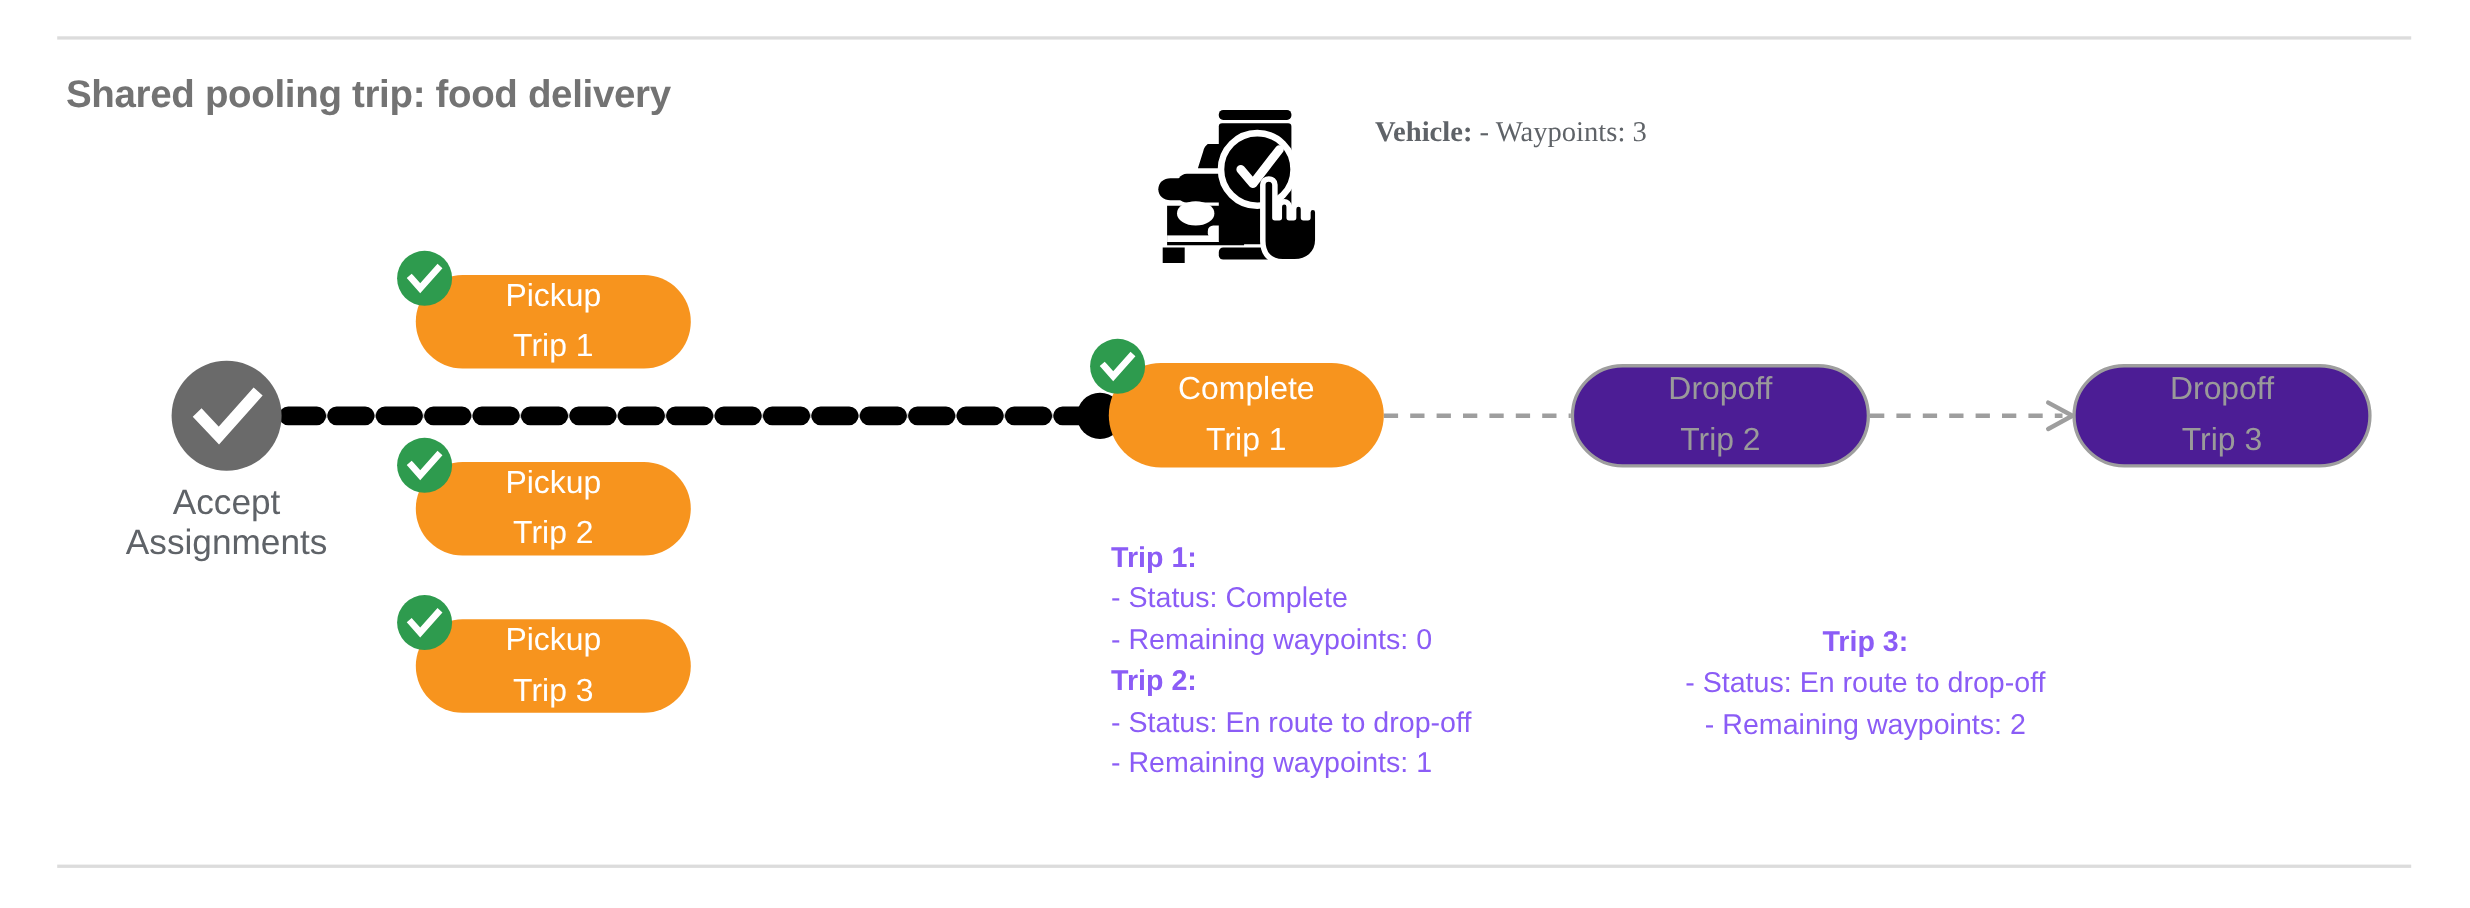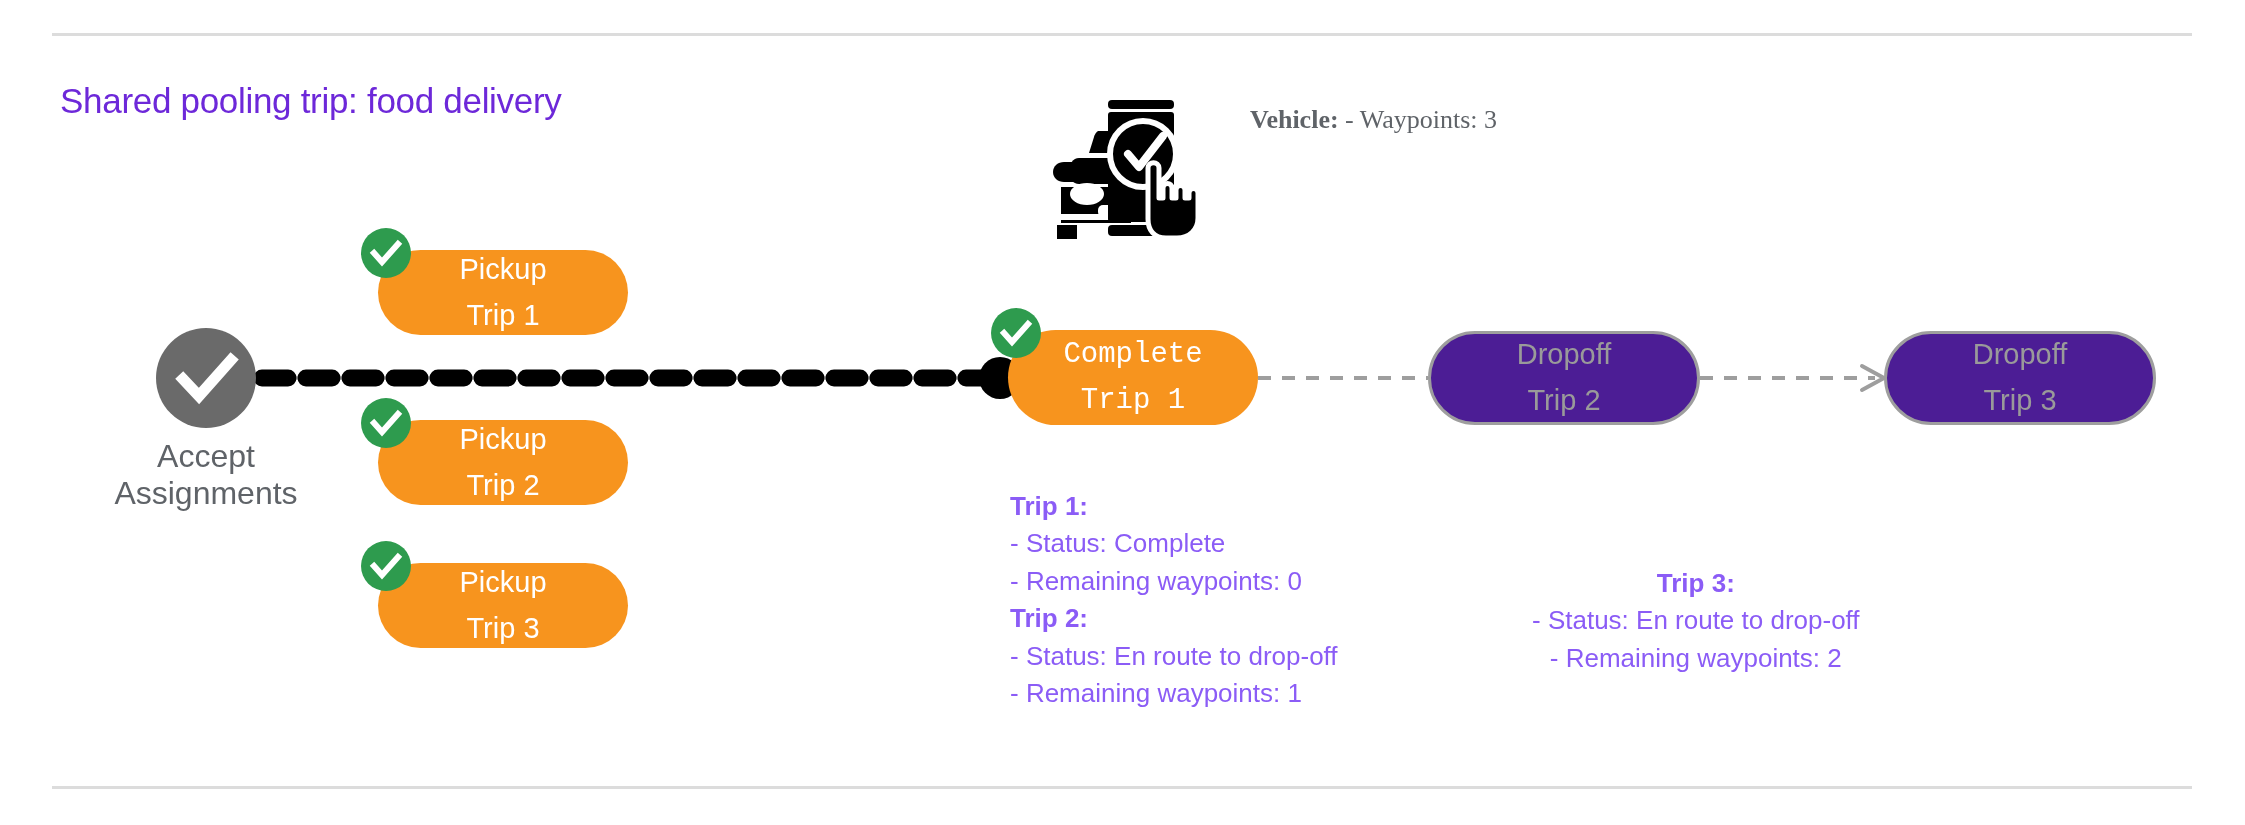--- a/index.html
+++ b/index.html
@@ -26,24 +26,24 @@
     height: 3px;
     background: #dcdcdc;
   }
   .rule.top    { top: 33px; }
   .rule.bottom { top: 786px; }
 
   
   .page-title {
     position: absolute;
     left: 60px;
-    top: 81px;
+    top: 66px;
     font-size: 35px;
-    font-weight: normal;
-    color: #6d28d9;
+    font-weight: bold;
+    color: #737373;
     letter-spacing: -0.3px;
     white-space: nowrap;
   }
 
   
   #connectors {
     position: absolute;
     left: 0; top: 0;
     width: 2245px;
     height: 825px;
@@ -218,21 +218,21 @@
   <div class="pill filled" style="left:378px; top:563px; width:250px; height:85px;">
     <div class="check-badge">
       <svg width="50" height="50" viewBox="0 0 50 50">
         <polyline points="13,25 21,34 37,16" fill="none" stroke="#ffffff" stroke-width="6" stroke-linecap="square"></polyline>
       </svg>
     </div>
     <span class="pill-line">Pickup</span>
     <span class="pill-line">Trip 3</span>
   </div>
 
-  <div class="pill filled" style="left:1008px; top:330px; width:250px; height:95px;font-family:Liberation Mono, monospace;">
+  <div class="pill filled" style="left:1008px; top:330px; width:250px; height:95px;">
     <div class="check-badge">
       <svg width="50" height="50" viewBox="0 0 50 50">
         <polyline points="13,25 21,34 37,16" fill="none" stroke="#ffffff" stroke-width="6" stroke-linecap="square"></polyline>
       </svg>
     </div>
     <span class="pill-line">Complete</span>
     <span class="pill-line">Trip 1</span>
   </div>
 
   <div class="pill outlined" style="left:1428px; top:331px; width:272px; height:94px;">

